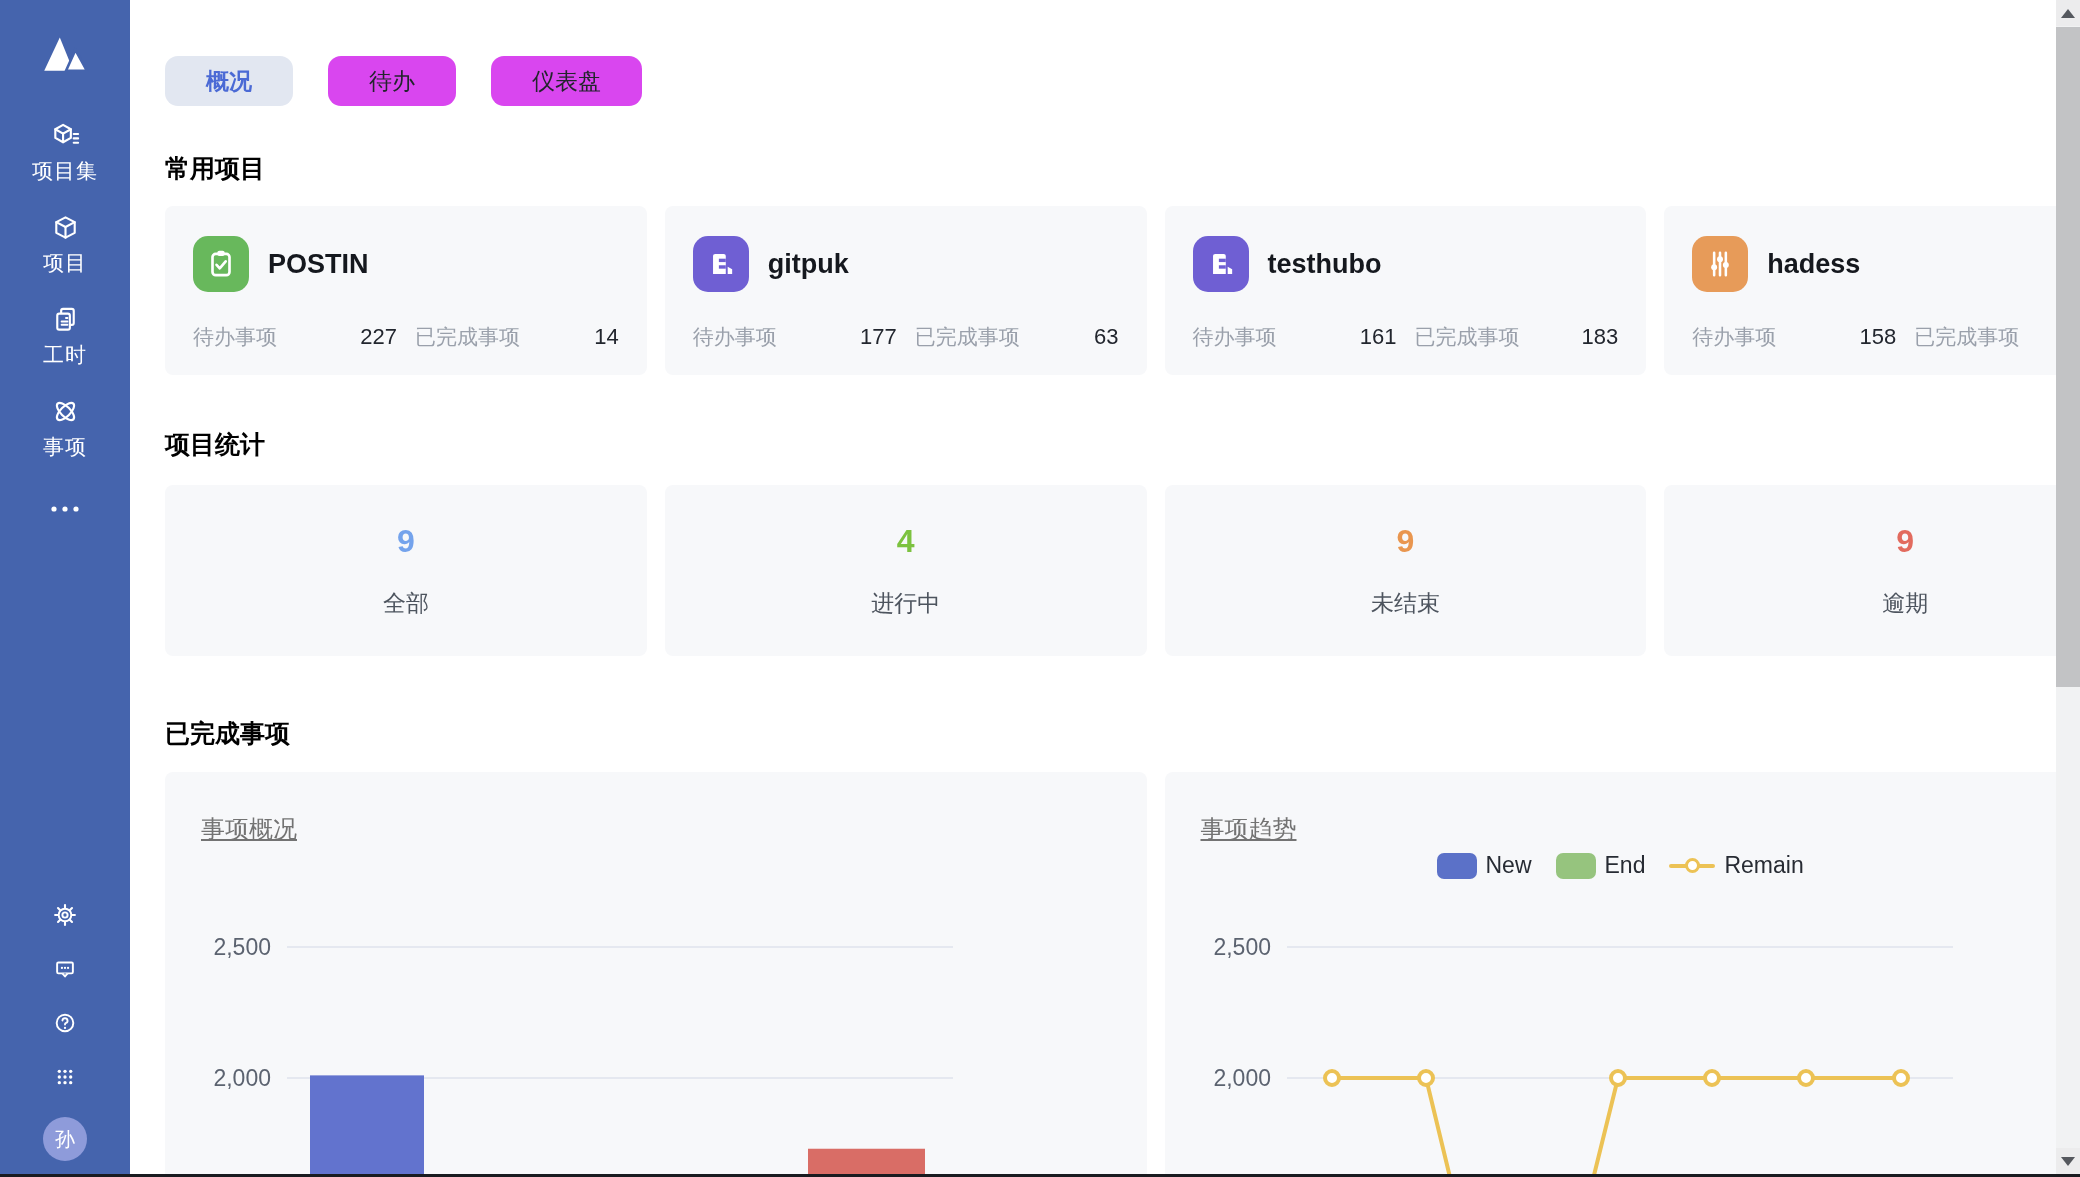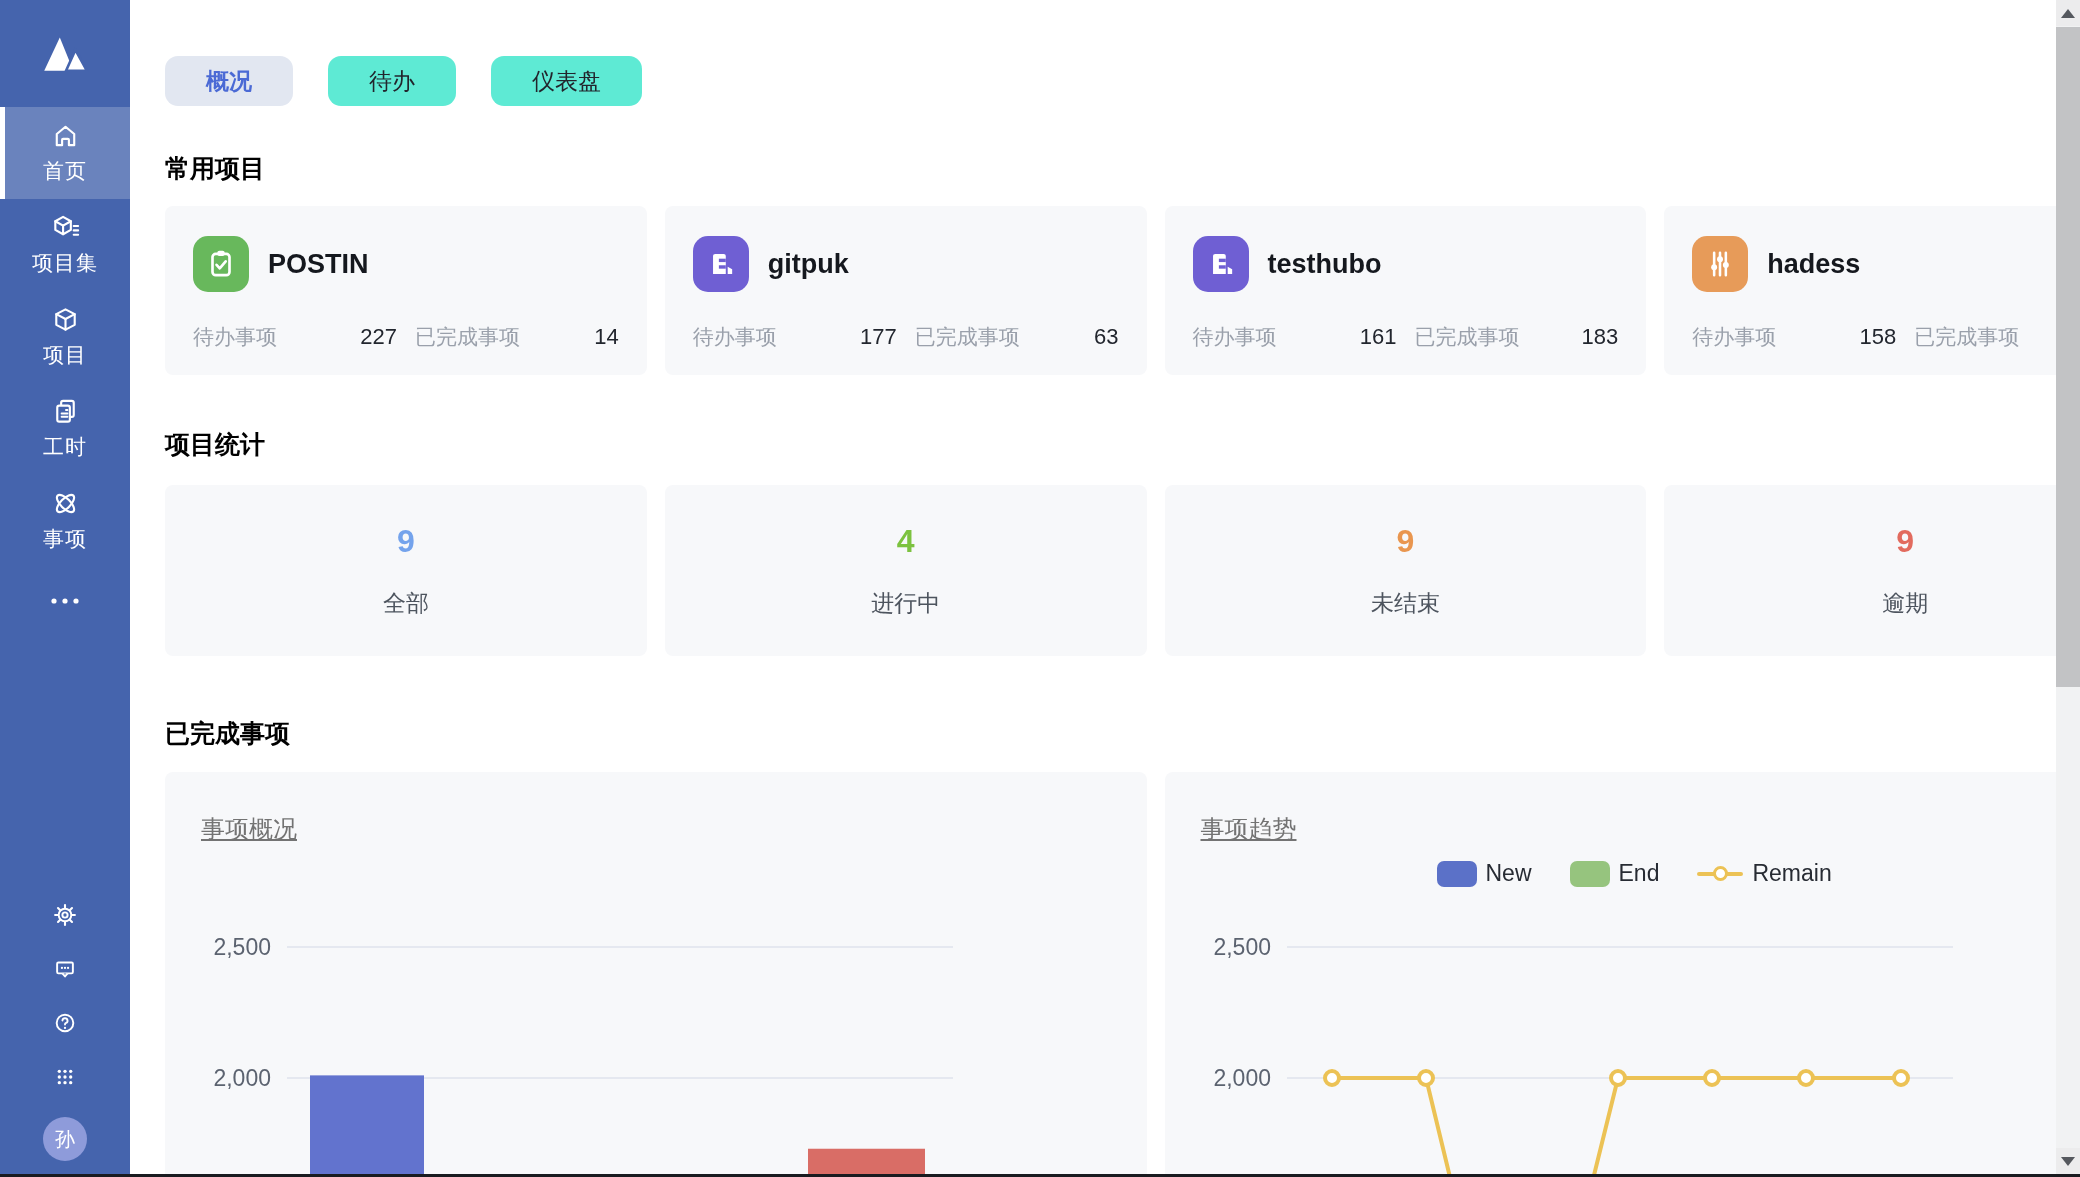--- a/index.html
+++ b/index.html
@@ -19,21 +19,21 @@
   .nav-icon svg, .foot-icon svg { display:block; }
   .nav-more { padding:26px 0; display:flex; justify-content:center; cursor:pointer; }
   .side-foot { margin-top:auto; display:flex; flex-direction:column; align-items:center; gap:26px; padding-bottom:16px; }
   .foot-icon { cursor:pointer; }
   .avatar { width:44px; height:44px; border-radius:50%; background:#8e9bda; color:#fff; font-size:20px; display:flex; align-items:center; justify-content:center; cursor:pointer; }
 
   
   .main { position:absolute; left:130px; top:0; width:2054px; height:100%; background:#fff; padding:40px 38px 0 35px;margin-top:16px; }
 
   .tabs { display:flex; gap:35px; }
-  .tab { height:50px; padding:0 41px; border-radius:13px; background:#5eead4; display:flex; align-items:center; font-size:23px; color:#22252c; cursor:pointer; }
+  .tab { height:50px; padding:0 41px; border-radius:13px; background:#d946ef; display:flex; align-items:center; font-size:23px; color:#22252c; cursor:pointer; }
   .tab.active { background:#e2e7f1; color:#4b6ad5; font-weight:700; }
 
   h2.sec { font-size:25px; font-weight:700; color:#000000; }
   .sec1 { margin:46px 0 21px; }
   .sec2 { margin:53px 0 24px; }
   .sec3 { margin:61px 0 22px; }
 
   .grid4 { display:grid; grid-template-columns:repeat(4,1fr); gap:18px; }
   .grid2 { display:grid; grid-template-columns:repeat(2,1fr); gap:18px; }
 
@@ -46,21 +46,21 @@
   .stat-label { font-size:21px; color:#9aa0ab; }
   .stat-value { font-size:22px; color:#22262e; }
 
   .scard { background:#f7f8fa; border-radius:8px; height:171px; display:flex; flex-direction:column; align-items:center; justify-content:center; gap:28px; cursor:pointer; }
   .scard .num { font-size:32px; font-weight:700; }
   .scard .lbl { font-size:23px; color:#4d545e;text-align:right; }
 
   .chart-card { position:relative; background:#f7f8fa; border-radius:8px; height:500px; overflow:hidden; }
   .chart-title { position:absolute; top:41px; left:36px; font-size:24px; color:#737373; z-index:2;text-decoration:underline; }
   .chart-svg { position:absolute; left:0; top:0; }
-  .legend { position:absolute; top:88px; left:272px; display:flex; gap:38px; align-items:center; font-size:23px; color:#272b33; z-index:2; }
+  .legend { position:absolute; top:80px; left:272px; display:flex; gap:24px; align-items:center; font-size:23px; color:#272b33; z-index:2; }
   .leg-item { display:flex; align-items:center; gap:9px; }
   .swatch { width:40px; height:26px; border-radius:7px; }
   .lm { position:relative; width:46px; height:16px; display:inline-block; }
   .lm-line { position:absolute; left:0; right:0; top:6px; height:4px; border-radius:2px; background:#ecc255; }
   .lm-dot { position:absolute; left:50%; top:50%; width:15px; height:15px; margin:-7.5px 0 0 -7.5px; border-radius:50%; background:#fff; border:3.5px solid #ecc255; }
 
   
   .scrollbar { position:absolute; right:0; top:0; width:24px; height:100%; background:#f1f2f3; z-index:50; }
   .sb-btn { position:absolute; left:0; width:24px; height:26px; background:#ececed; display:flex; align-items:center; justify-content:center; cursor:pointer; }
   .sb-up { top:0; } .sb-down { bottom:3px; }
@@ -77,28 +77,20 @@
     <div class="logo">
       <span>
         <svg width="54" height="46" viewBox="0 0 52 44">
           <polygon points="6,40 21,8 34,40" fill="#fff"></polygon>
           <polygon points="27,40 36,20 47,40" fill="#fff" stroke="#4564ad" stroke-width="2.5"></polygon>
         </svg>
       </span>
     </div>
 
     <div class="nav">
-      <div class="nav-item active">
-        <span class="nav-icon">
-          <svg width="31" height="31" viewBox="0 0 32 32" fill="none" stroke="#fff" stroke-width="2.2" stroke-linecap="round" stroke-linejoin="round">
-            <path d="M7 26 V14.5 L16 7 l9 7.5 V26 h-5.5 v-5.5 a1 1 0 0 0 -1 -1 h-5 a1 1 0 0 0 -1 1 V26 z"></path>
-          </svg>
-        </span>
-        <span class="nav-label">首页</span>
-      </div>
 
       <div class="nav-item">
         <span class="nav-icon">
           <svg width="31" height="31" viewBox="0 0 32 32" fill="none" stroke="#fff" stroke-width="2.2" stroke-linecap="round" stroke-linejoin="round">
             <path d="M13.5 5 L21.5 9.5 V18.5 L13.5 23 L5.5 18.5 V9.5 Z"></path>
             <path d="M5.5 9.5 L13.5 14 L21.5 9.5"></path>
               <path d="M13.5 14 V23"></path>
             <path d="M24.5 14.5 h4.5 M24.5 19 h4.5 M24.5 23.5 h4.5"></path>
           </svg>
         </span>

